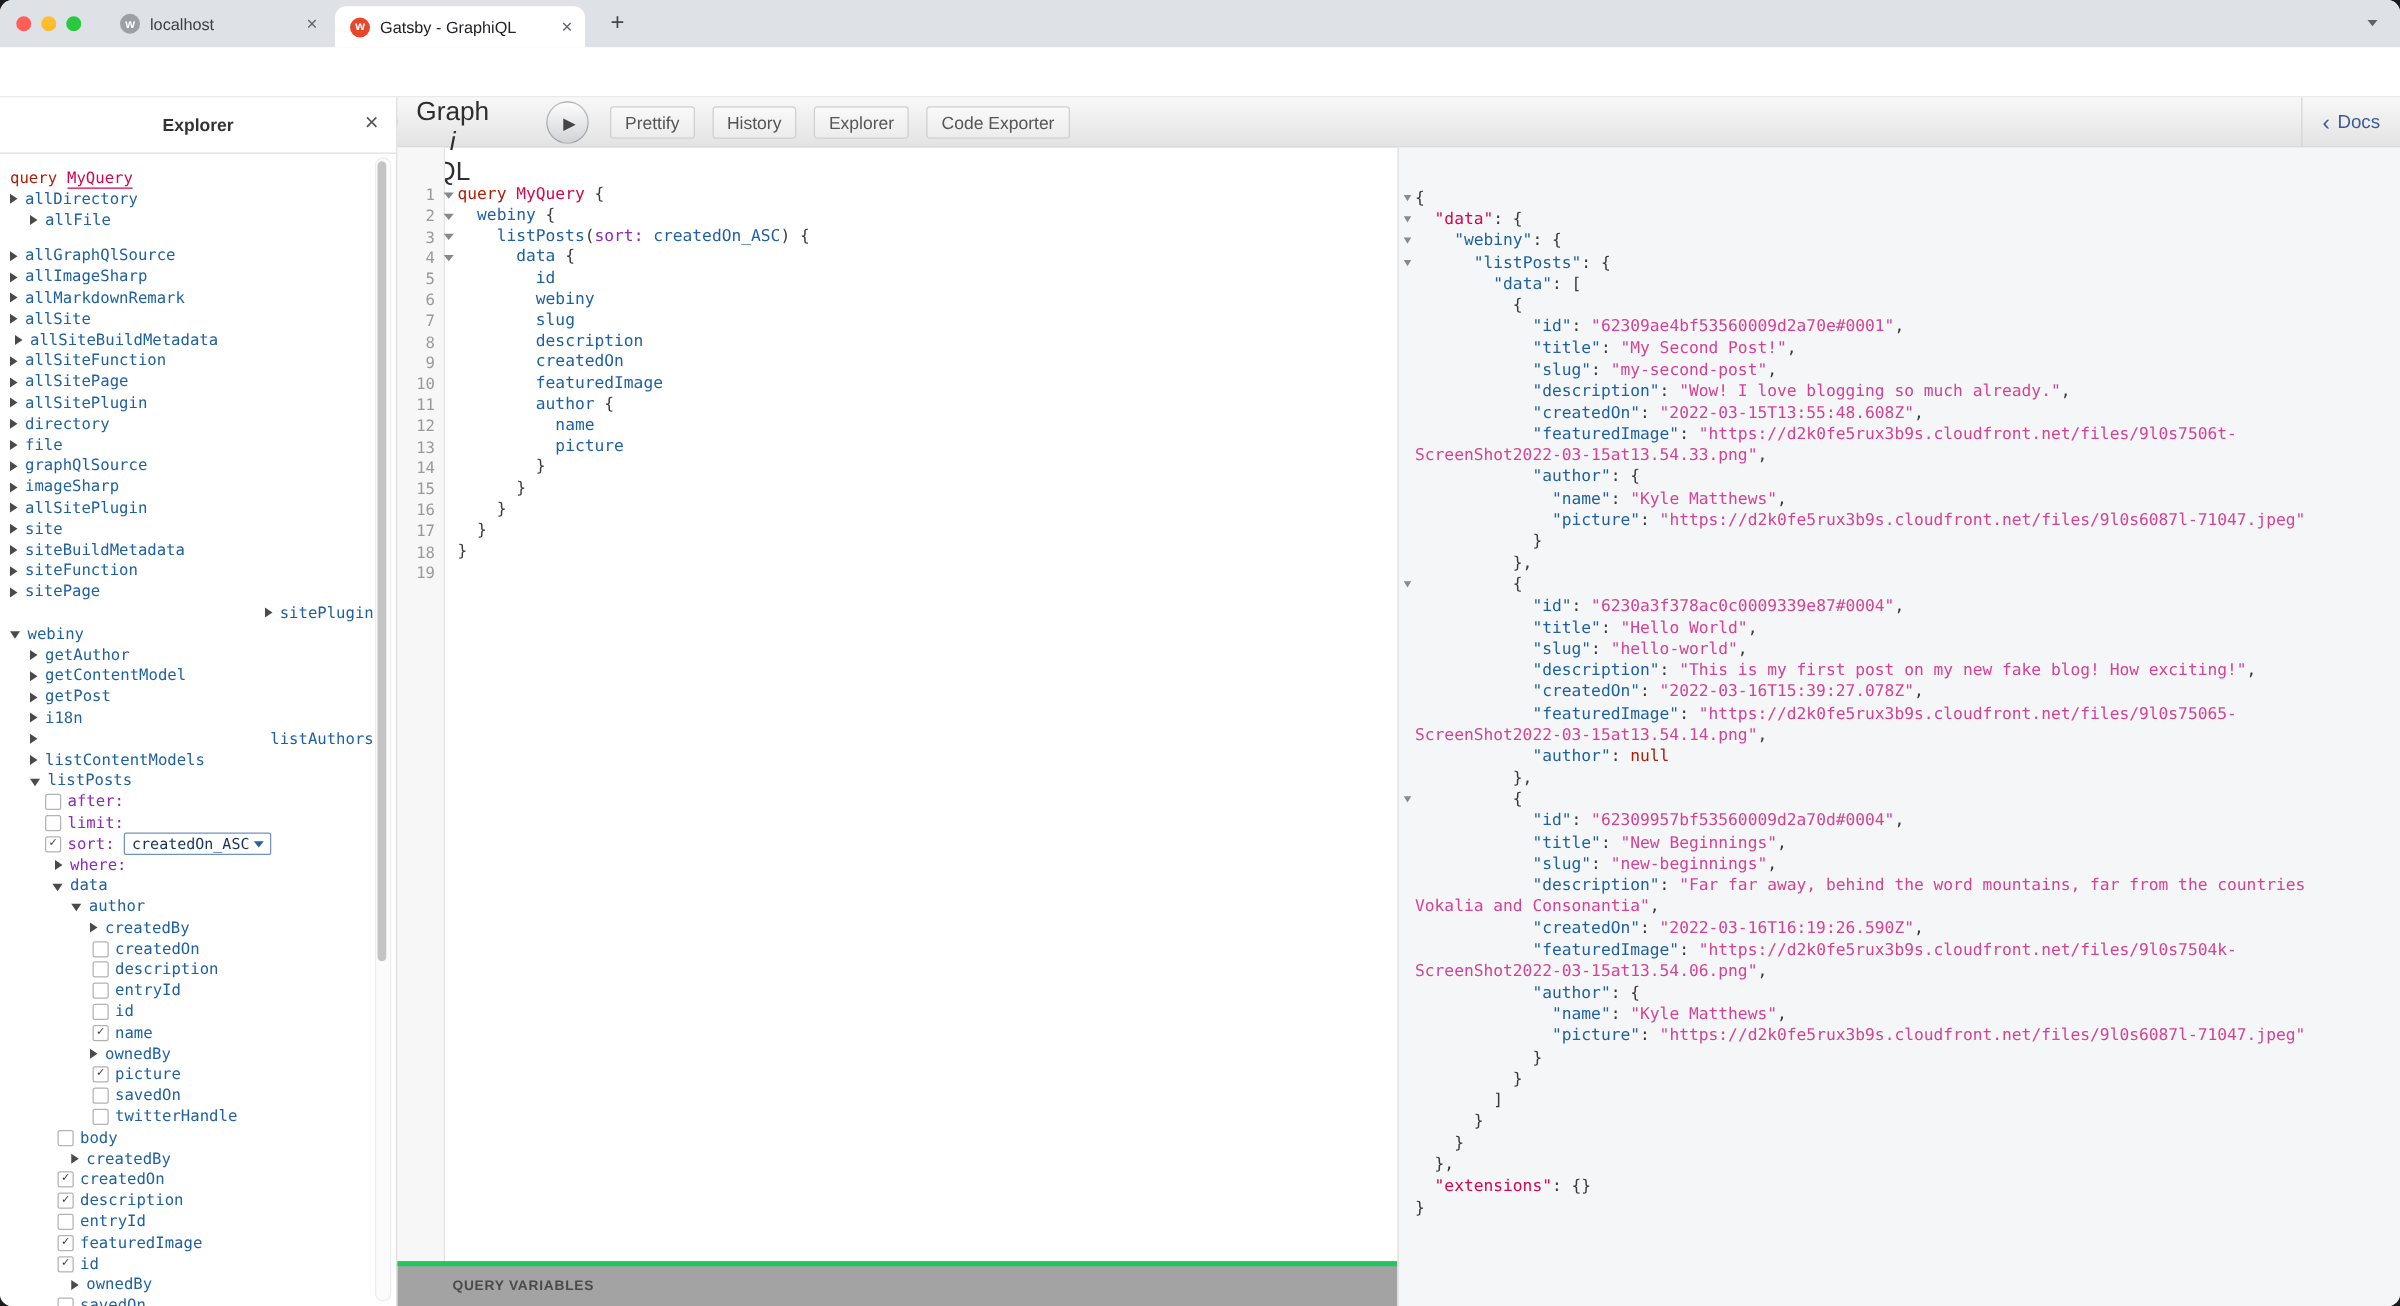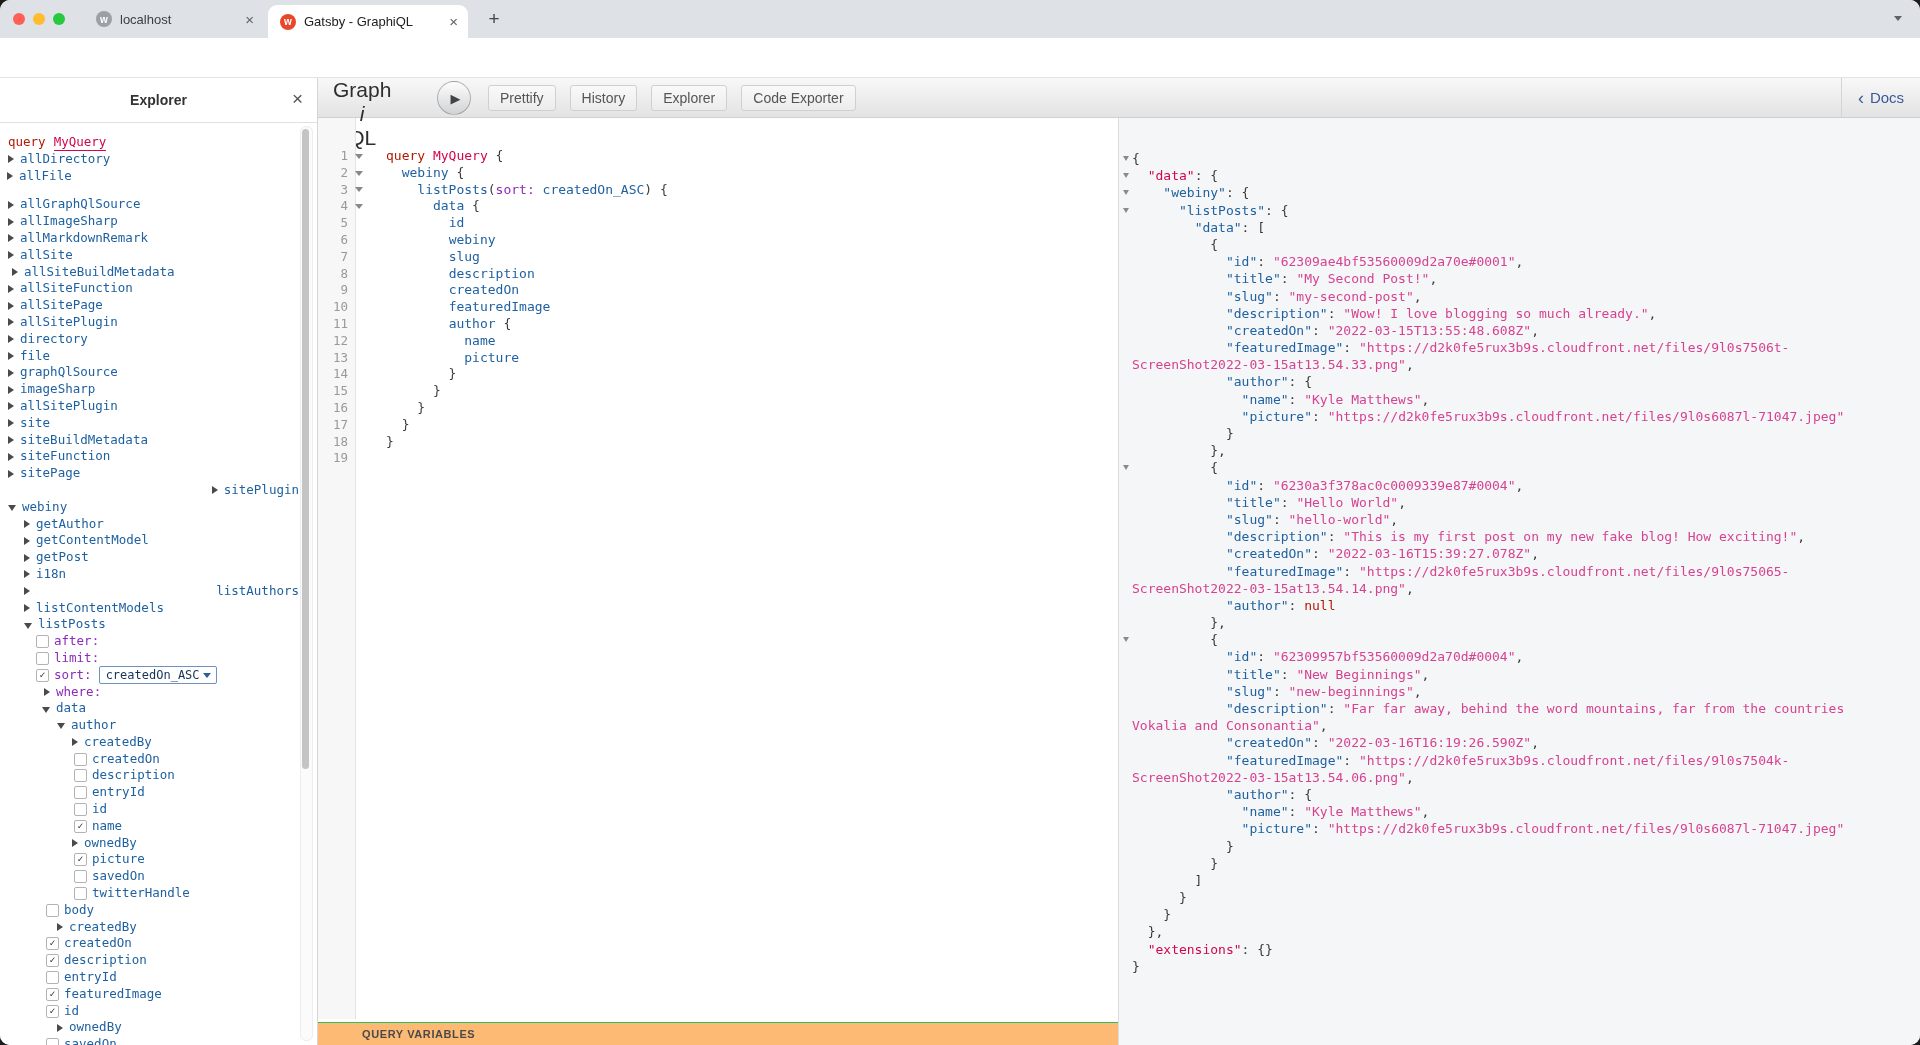--- a/index.html
+++ b/index.html
@@ -76,23 +76,23 @@
         align-items:center;justify-content:center;gap:6px;color:#3B5998;font-size:15px;cursor:pointer;}
   .docsbtn .chev{font-size:18px;line-height:14px;}
 
   .gutterbg{position:absolute;left:318px;top:118px;width:37px;bottom:26px;background:#f7f7f7;border-right:1px solid #e3e3e3;}
   .editor{position:absolute;left:318px;top:118px;width:800px;bottom:26px;overflow:hidden;padding-top:30px;
           font-family:"DejaVu Sans Mono",monospace;font-size:13px;}
   .cline{height:16.8px;line-height:16.8px;display:flex;white-space:pre;}
   .lnum{width:30px;text-align:right;color:#999;font-size:12.5px;flex:none;padding-right:4px;}
   .cfold{width:14px;flex:none;display:flex;align-items:center;justify-content:center;}
   .cfold .fd{width:0;height:0;border-left:4px solid transparent;border-right:4px solid transparent;border-top:5px solid #888;}
-  .ccode{white-space:pre;margin-left:20px;}
-
-  .varbar{position:absolute;left:318px;width:800px;bottom:0;height:23px;background:#fdba74;border-top:1px solid #22c55e;
+  .ccode{white-space:pre;}
+
+  .varbar{position:absolute;left:318px;width:800px;bottom:0;height:36px;background:#a3a3a3;border-top:4px solid #22c55e;
           box-sizing:border-box;display:flex;align-items:center;}
   .varbar span{margin-left:44px;font-size:11px;font-weight:bold;letter-spacing:0.6px;color:#4a4a4a;}
 
   .result{position:absolute;left:1118px;right:0;top:118px;bottom:0;background:#f5f6f7;border-left:1px solid #ddd;
           overflow:hidden;padding-top:32px;font-family:"DejaVu Sans Mono",monospace;font-size:13px;box-sizing:border-box;}
   .rline{height:17.2px;line-height:17.2px;display:flex;white-space:pre;}
   .rfold{width:13px;flex:none;display:flex;align-items:center;justify-content:center;}
   .rfold .fd{width:0;height:0;border-left:3.5px solid transparent;border-right:3.5px solid transparent;border-top:5px solid #8a8a8a;}
   .rcode{white-space:pre;}
 
@@ -185,21 +185,21 @@
     </div>
     <div class="x-body" id="explorer-rows">
         <div class="xrow">
           <span class="opkw">query</span>
           <span class="opname">MyQuery</span>
         </div>
         <div class="xrow" style="padding-left: 8px;">
           <span class="tri tri-r"></span>
           <span class="lbl-field">allDirectory</span>
         </div>
-        <div class="xrow" style="padding-left: 7px;">
+        <div class="xrow" style="padding-left: 24px;">
           <span class="tri tri-r"></span>
           <span class="lbl-field">allFile</span>
         </div>
         <div class="xrow" style="padding-left: 8px; margin-top: 12px;">
           <span class="tri tri-r"></span>
           <span class="lbl-field">allGraphQlSource</span>
         </div>
         <div class="xrow" style="padding-left: 8px;">
           <span class="tri tri-r"></span>
           <span class="lbl-field">allImageSharp</span>

